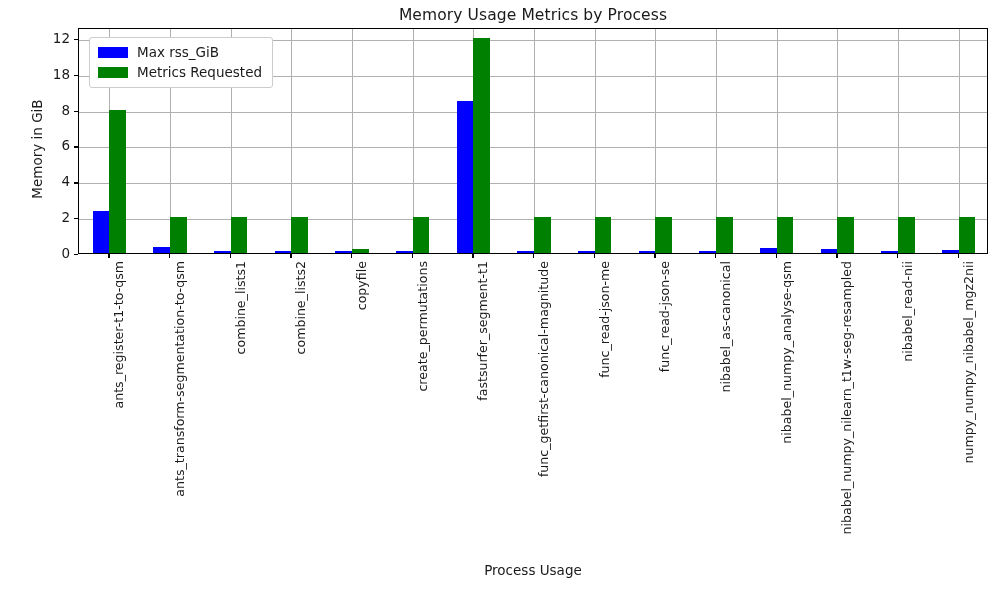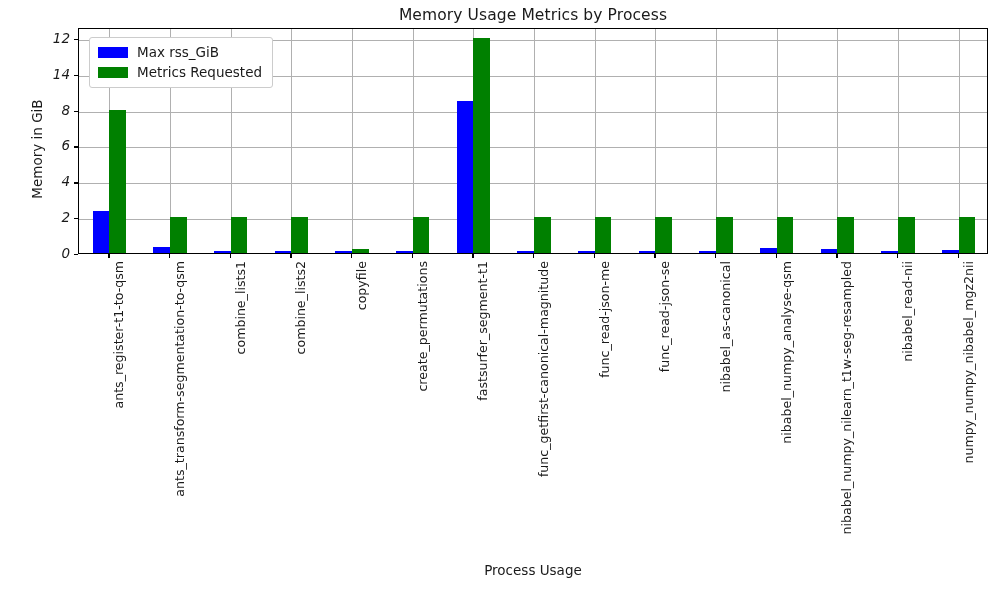--- a/index.html
+++ b/index.html
@@ -68,21 +68,20 @@
 
   
   .ytick-label {
     position: absolute;
     right: 0;
     font-size: 13.5px;
     color: #1a1a1a;
     transform: translateY(-50%);
     line-height: 1;
     white-space: nowrap;
-    font-style: italic;
   }
   #ytick-labels {
     position: absolute;
     left: 0;
     top: 28px;
     width: 70px;
     height: 226px;
   }
   .ytick-mark {
     position: absolute;
@@ -177,21 +176,21 @@
 <div id="figure">
 
   <div id="chart-title">Memory Usage Metrics by Process</div>
 
   <div id="ytick-labels">
       <div class="ytick-label" style="top: 226px;">0</div>
       <div class="ytick-label" style="top: 190.127px;">2</div>
       <div class="ytick-label" style="top: 154.254px;">4</div>
       <div class="ytick-label" style="top: 118.381px;">6</div>
       <div class="ytick-label" style="top: 82.5079px;">8</div>
-      <div class="ytick-label" style="top: 46.6349px;">14</div>
+      <div class="ytick-label" style="top: 46.6349px;">18</div>
       <div class="ytick-label" style="top: 10.7619px;">12</div>
     </div>
 
   <div id="ylabel">Memory in GiB</div>
 
   <div id="plot-area">
     <div id="gridlines">
         <div class="gridline" style="top: 190.127px;"></div>
         <div class="gridline" style="top: 154.254px;"></div>
         <div class="gridline" style="top: 118.381px;"></div>

